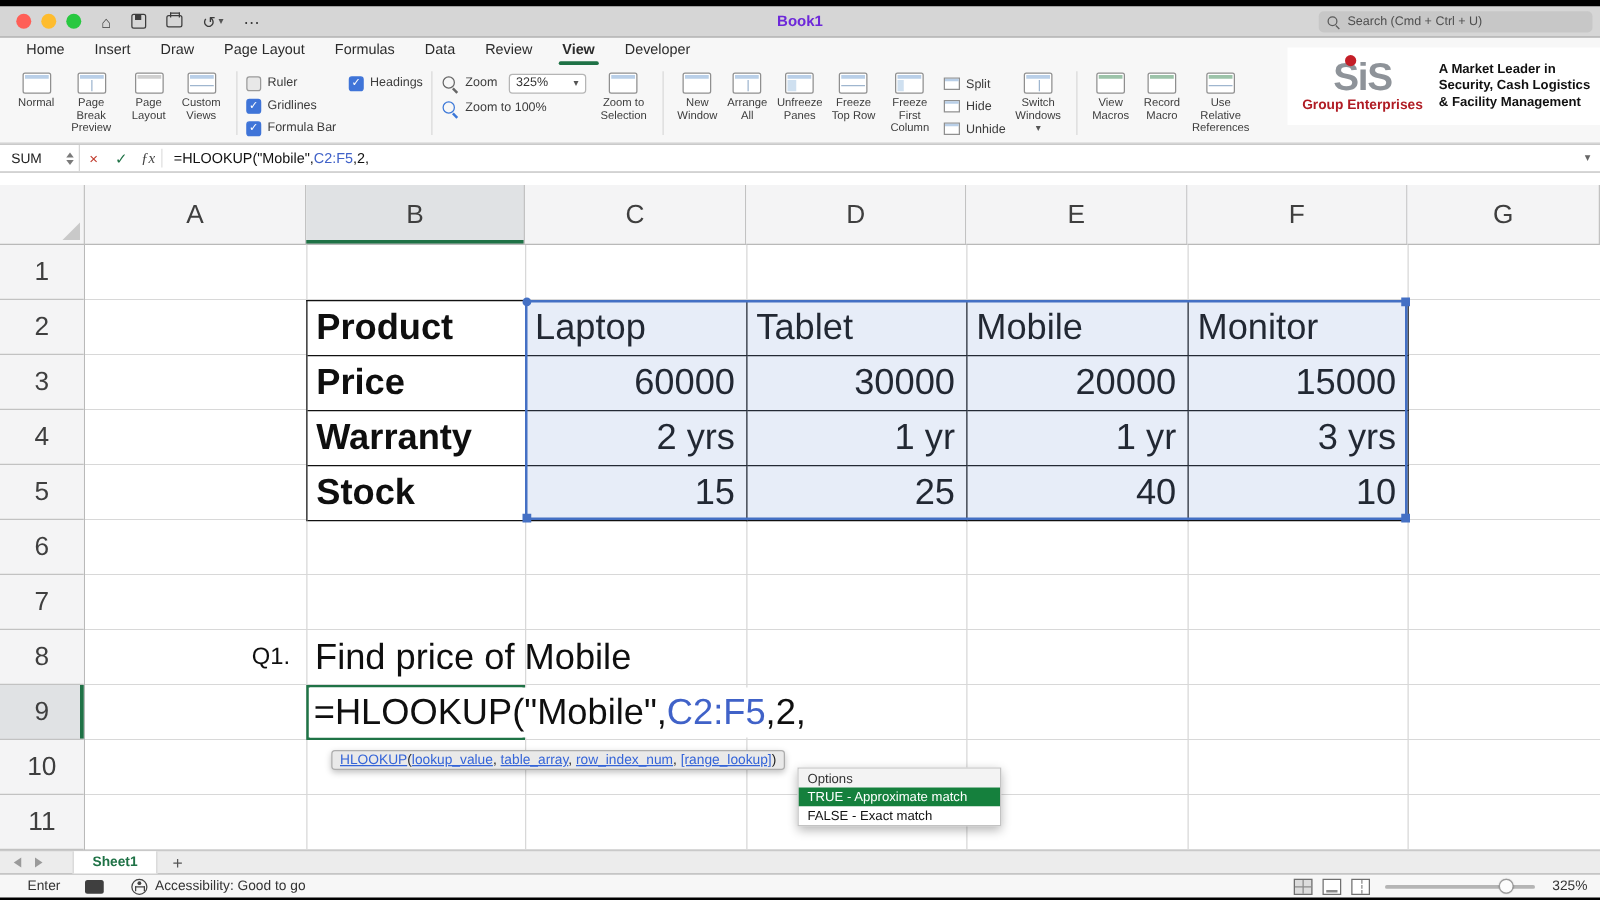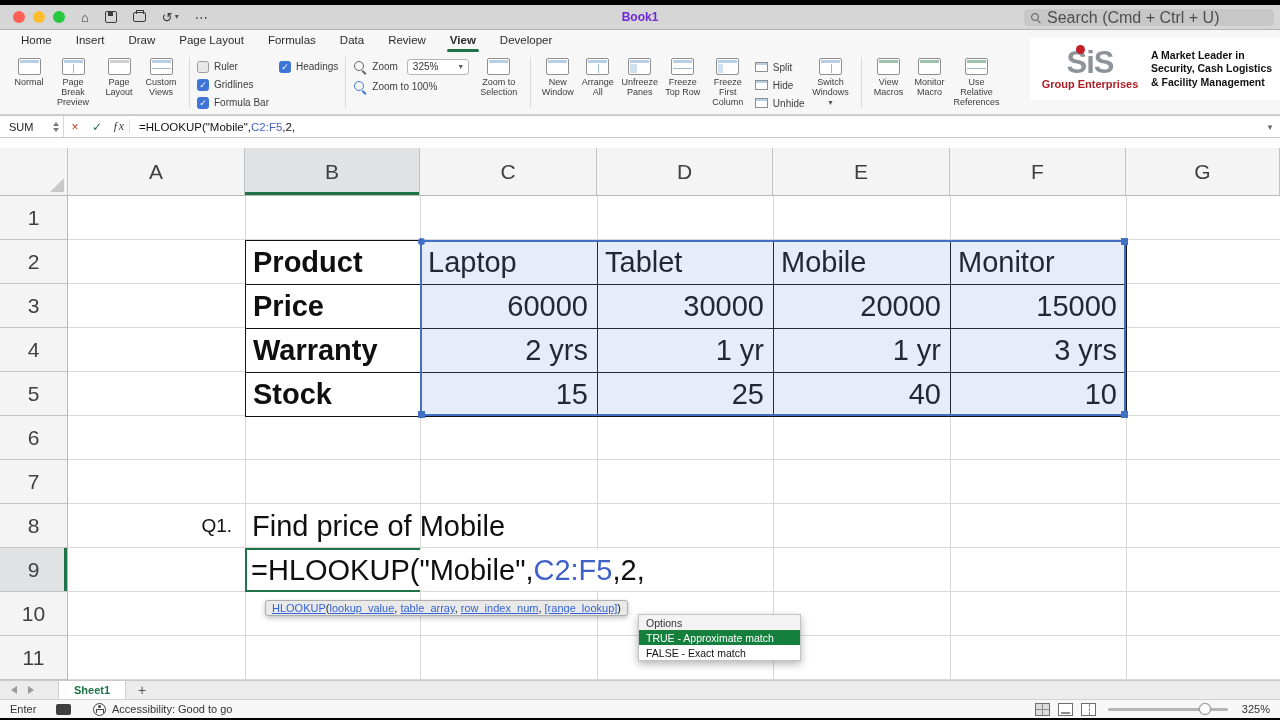--- a/index.html
+++ b/index.html
@@ -14,22 +14,22 @@
   .tl{width:12px;height:12px;border-radius:50%;display:inline-block}
   .tl.red{background:#ff5f57}.tl.yellow{background:#febc2e}.tl.green{background:#28c840}
   .tb-ic{margin-left:16px;font-size:13px;color:#3c3c3c;line-height:1}
   .ic-save{width:12px;height:12px;border:1.5px solid #3c3c3c;border-radius:2px;position:relative;margin-left:16px}
   .ic-save::before{content:"";position:absolute;left:2px;top:0;width:5px;height:4px;background:#3c3c3c}
   .ic-print{width:13px;height:10px;border:1.5px solid #3c3c3c;border-radius:2px;position:relative;margin-left:16px}
   .ic-print::before{content:"";position:absolute;left:2px;top:-3px;width:6px;height:3px;border:1.5px solid #3c3c3c;border-bottom:none}
   .undo-wrap{display:flex;align-items:center;gap:2px;margin-left:16px}
   .chev{font-size:8px;color:#555;line-height:1}
   .tb-title{position:absolute;left:50%;transform:translateX(-50%);font-size:12px;font-weight:bold;color:#6d28d9}
-  .searchbox{position:absolute;right:6px;top:4px;width:250px;height:17px;background:#c7c7c7;border-radius:4px;
-    display:flex;align-items:center;gap:6px;padding:0 7px;font-size:16px;color:#4e4e4e}
+  .searchbox{position:absolute;right:6px;top:4px;width:219px;height:17px;background:#c7c7c7;border-radius:4px;
+    display:flex;align-items:center;gap:6px;padding:0 7px;font-size:10px;color:#4e4e4e}
   .smag{width:10px;height:10px;position:relative;flex:none}
   .smag::before{content:"";position:absolute;left:0;top:0;width:6px;height:6px;border:1.4px solid #5a5a5a;border-radius:50%}
   .smag::after{content:"";position:absolute;left:7px;top:7px;width:4px;height:1.4px;background:#5a5a5a;transform:rotate(45deg);transform-origin:0 0}
 
   
   .rtabs{position:absolute;left:0;top:30px;width:1280px;height:22px;background:#f7f7f7;display:flex;align-items:stretch;padding-left:9px}
   .rtab{padding:4px 12px 0;font-size:11.5px;color:#2b2b2b;position:relative}
   .rtab.active{font-weight:bold}
   .rtab.active::after{content:"";position:absolute;left:9px;right:9px;bottom:0;height:3px;background:#1f7246;border-radius:2px}
 
@@ -149,21 +149,21 @@
   .tb-arrow{width:0;height:0;border-top:4.5px solid transparent;border-bottom:4.5px solid transparent;margin-left:11px}
   .tb-arrow.left{border-right:6px solid #9a9a9a}
   .tb-arrow.right{border-left:6px solid #9a9a9a}
   .sheettab{margin-left:24px;height:100%;background:#fff;border-left:1px solid #cfcfcf;border-right:1px solid #cfcfcf;
     display:flex;align-items:center;padding:0 15px;font-size:11px;font-weight:bold;color:#1f7246}
   .addsheet{margin-left:12px;font-size:14px;color:#555}
 
   
   .statusbar{position:absolute;left:0;top:699px;width:1280px;height:19px;background:#f7f7f7;
     border-top:1px solid #d0d0d0;display:flex;align-items:center;font-size:11px;color:#333}
-  .st-mode{margin-left:10px;width:42px}
+  .st-mode{margin-left:22px;width:42px}
   .kbd-ic{width:15px;height:11px;background:#3f3f3f;border-radius:2px;margin-left:4px}
   .acc-ic{width:13px;height:13px;border:1.4px solid #444;border-radius:50%;position:relative;margin-left:22px;flex:none}
   .acc-ic::before{content:"";position:absolute;left:3.6px;top:1.4px;width:3px;height:3px;border-radius:50%;background:#444}
   .acc-ic::after{content:"";position:absolute;left:2.2px;top:5.4px;width:6px;height:3.5px;
     border-top:1.5px solid #444;border-left:1.5px solid #444;border-right:1.5px solid #444}
   .st-acc{margin-left:6px}
   .st-right{margin-left:auto;display:flex;align-items:center;gap:8px;padding-right:10px}
   .vic{width:15px;height:13px;border:1px solid #6f6f6f;background:#fff;position:relative}
   .vic.active{background:#dcdcdc}
   .vic.v1::before{content:"";position:absolute;left:0;right:0;top:5px;border-top:1px solid #8a8a8a}
@@ -319,21 +319,21 @@
       </div>
     </div>
     <div class="rsep"></div>
     <div class="rgroup">
       <div class="rbtn" style="width:40px">
         <span class="ric green"></span>
         <span class="rlbl">View Macros</span>
       </div>
       <div class="rbtn" style="width:42px">
         <span class="ric green"></span>
-        <span class="rlbl">Monitor Macro</span>
+        <span class="rlbl">Record Macro</span>
       </div>
       <div class="rbtn" style="width:52px">
         <span class="ric green hsplit"></span>
         <span class="rlbl">Use Relative References</span>
       </div>
     </div>
   </div>
 
   <div class="logo">
     <div class="logo-left">

